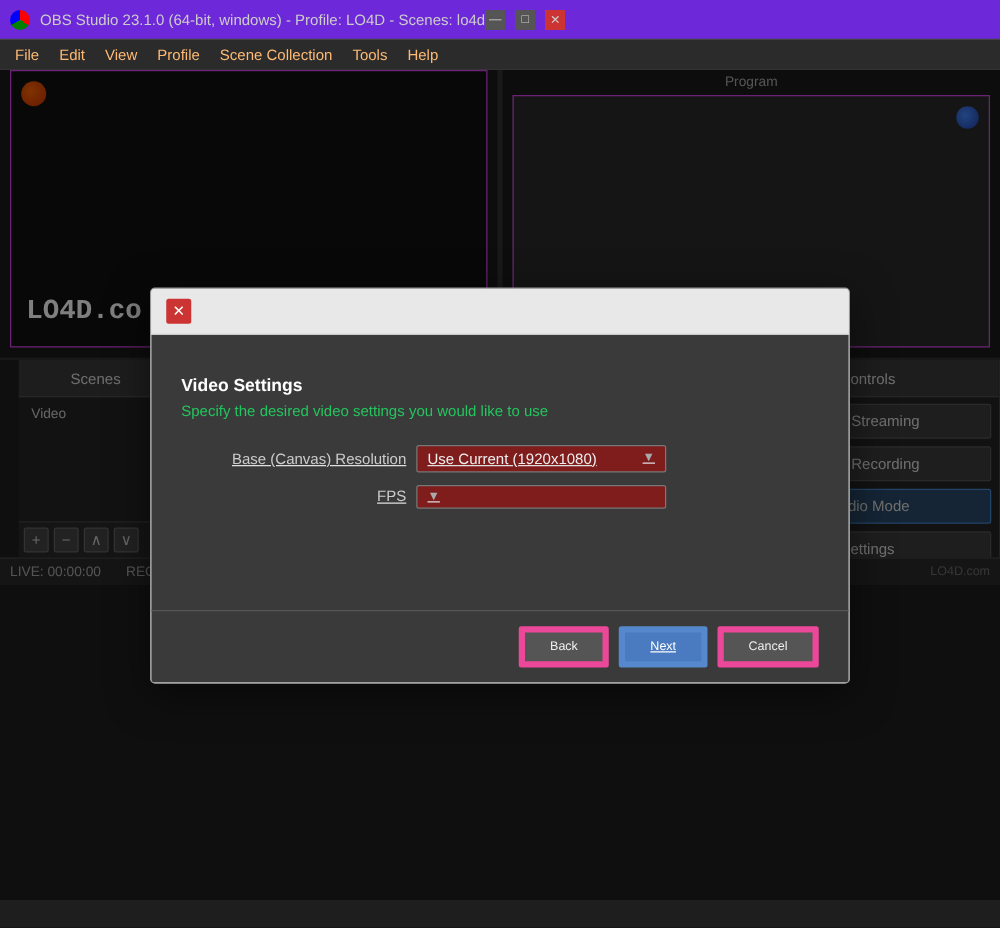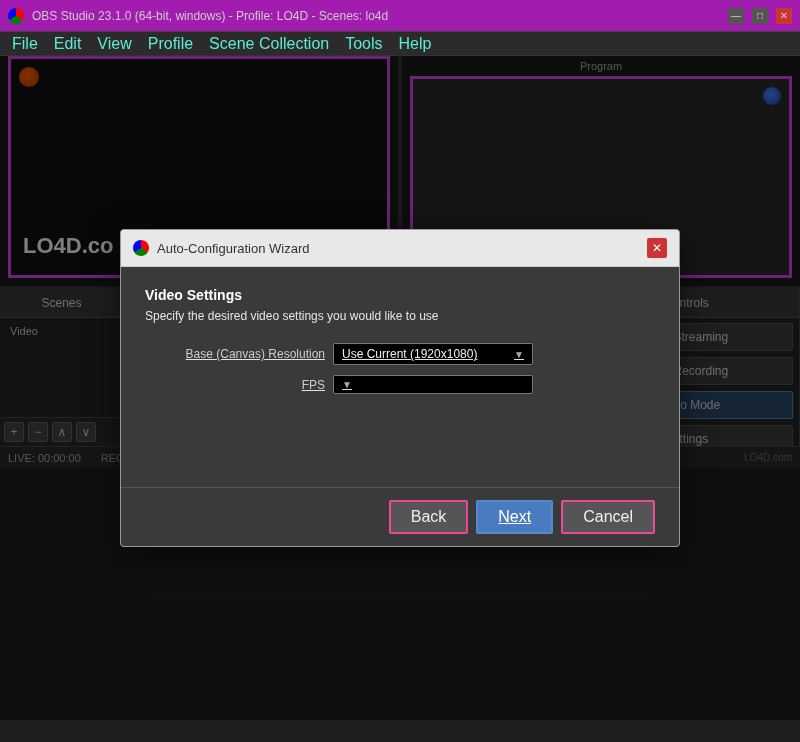--- a/index.html
+++ b/index.html
@@ -9,25 +9,24 @@
       overflow: hidden;
       font-family: 'Segoe UI', Arial, sans-serif;
       font-size: 12px;
       background: #1e1e1e;
       color: #e0e0e0;
     }
 
     
     .title-bar {
       height: 32px;
-      background: #a21caf;
+      background: #6d28d9;
       display: flex;
       align-items: center;
       padding: 0 8px;
-      justify-content: space-between;
       border-bottom: 1px solid #444;
     }
     .title-bar-left {
       display: flex;
       align-items: center;
       gap: 8px;
     }
     .title-bar-icon {
       width: 16px;
       height: 16px;
@@ -60,22 +59,22 @@
       height: 24px;
       background: #2b2b2b;
       display: flex;
       align-items: center;
       padding: 0 4px;
       border-bottom: 1px solid #333;
     }
     .menu-item {
       padding: 2px 8px;
       cursor: pointer;
-      color: #5eead4;
-      font-size: 16px;
+      color: #fdba74;
+      font-size: 12px;
     }
 
     
     .preview-area {
       display: flex;
       height: 230px;
       background: #1a1a1a;
       position: relative;
     }
     .preview-panel {
@@ -88,23 +87,24 @@
       color: #aaa;
       font-size: 11px;
       padding: 4px 0;
       width: 100%;
       text-align: center;
     }
     .preview-screen {
       width: calc(100% - 20px);
       flex: 1;
       background: #2a2a2a;
-      border: 3px solid #d946ef;
+      border: 1px solid #d946ef;
       position: relative;
       overflow: hidden;
+      font-family: Liberation Mono, monospace;
     }
     .preview-left-screen {
       background: #1a1a1a;
       display: flex;
       align-items: flex-end;
       padding: 10px;
     }
     .orange-circle {
       width: 20px;
       height: 20px;
@@ -150,21 +150,21 @@
       height: 30px;
       border-bottom: 1px solid #555;
     }
     .panel-content {
       flex: 1;
       overflow: hidden;
       background: #252525;
       padding: 4px;
     }
 
-    .scenes-panel { width: 124px; }
+    .scenes-panel { width: 124px; margin-left: 15px; }
     .sources-panel { width: 135px; }
     .mixer-panel { width: 130px; }
     .transitions-panel { width: 185px; }
     .controls-panel { flex: 1; }
 
     .list-item {
       padding: 3px 6px;
       color: #ccc;
       font-size: 11px;
       white-space: nowrap;
@@ -334,49 +334,49 @@
       color: white;
       cursor: pointer;
       font-size: 12px;
       border-radius: 2px;
       display: flex;
       align-items: center;
       justify-content: center;
     }
     .modal-body {
       background: #3a3a3a;
-      padding: 20px 24px;
+      padding: 32px 24px;
       min-height: 220px;
     }
     .modal-section-title {
       font-size: 14px;
       font-weight: bold;
       color: #ffffff;
       margin-bottom: 6px;
     }
     .modal-section-desc {
       font-size: 12px;
-      color: #e5e5e5;
+      color: #22c55e;
       margin-bottom: 20px;
     }
     .modal-field {
       display: flex;
       align-items: center;
       margin-bottom: 10px;
       gap: 8px;
       text-decoration: underline;
     }
     .modal-field-label {
       color: #cccccc;
       font-size: 12px;
       min-width: 180px;
       text-align: right;
     }
     .modal-field-value {
-      background: #000000;
+      background: #7f1d1d;
       border: 1px solid #777;
       padding: 3px 8px;
       color: #eee;
       font-size: 12px;
       border-radius: 2px;
       min-width: 200px;
       display: flex;
       align-items: center;
       justify-content: space-between;
     }
@@ -394,24 +394,24 @@
     .modal-footer {
       background: #3a3a3a;
       border-top: 1px solid #555;
       padding: 12px 24px;
       display: flex;
       justify-content: flex-end;
       gap: 8px;
     }
     .modal-btn {
       padding: 6px 20px;
-      font-size: 16px;
+      font-size: 10px;
       border-radius: 2px;
       cursor: pointer;
-      border: 2px solid #ec4899;
+      border: 5px solid #ec4899;
       background: #555;
       color: #eee;
     }
     .modal-btn.primary {
       background: #4a7abf;
       border-color: #5588cc;
       color: white;
       text-decoration: underline;
     }
 
@@ -555,24 +555,20 @@
     <span>LIVE: 00:00:00</span>
     <span>REC: 00:00:00</span>
     <span>CPU: 2.1%, 60.00 fps</span>
     <span class="watermark">LO4D.com</span>
   </div>
 
   <div class="modal-overlay" style="top:56px; bottom:22px;">
     <div class="modal">
 
       <div class="modal-title-bar">
-        <div class="modal-title-text">
-          <div class="modal-obs-icon"></div>
-          <span>Auto-Configuration Wizard</span>
-        </div>
         <button class="modal-close">✕</button>
       </div>
 
       <div class="modal-body">
         <div class="modal-section-title">Video Settings</div>
         <div class="modal-section-desc">Specify the desired video settings you would like to use</div>
 
         <div class="modal-field">
           <span class="modal-field-label">Base (Canvas) Resolution</span>
           <div class="modal-field-value">

